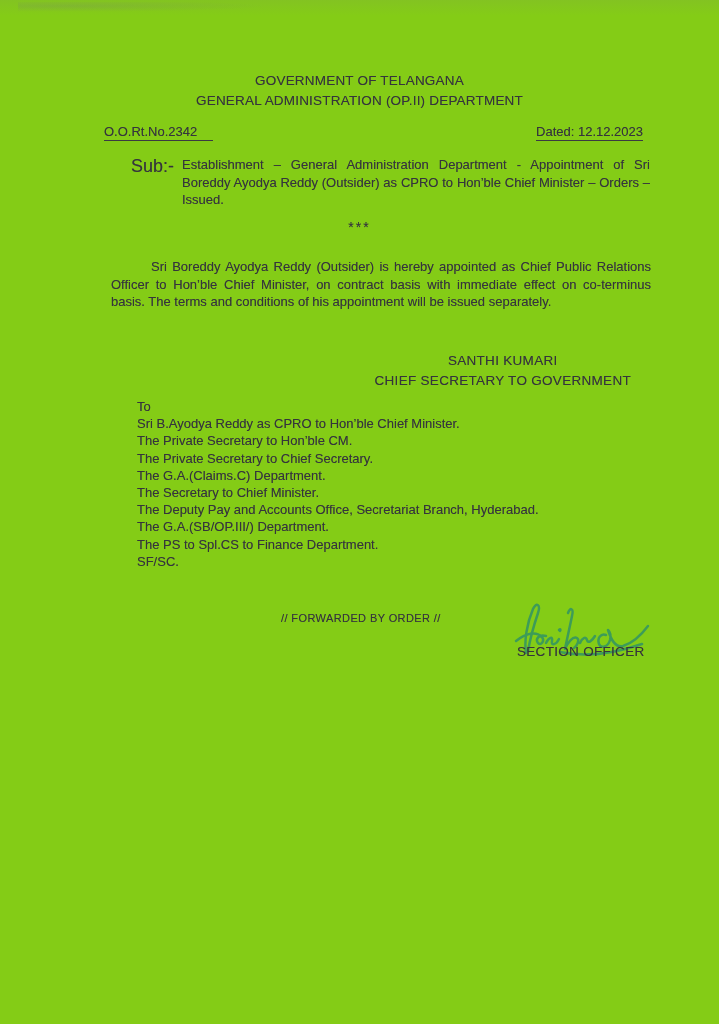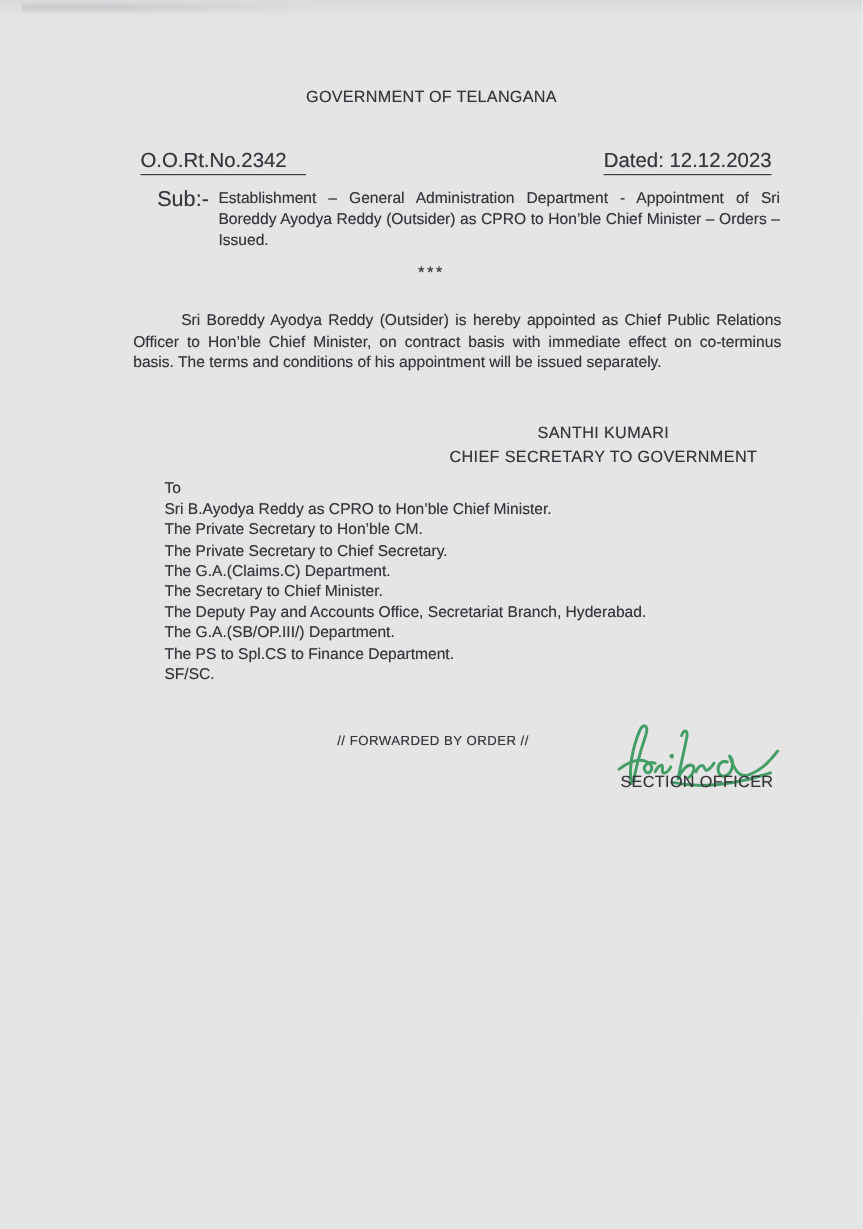--- a/index.html
+++ b/index.html
@@ -1,19 +1,19 @@
 <!DOCTYPE html>
 <html><head>
 <meta charset="utf-8">
 <style>
   html,body{margin:0;padding:0;background:#ffffff;}
   .page{
     position:relative;
     width:719px;height:1024px;
-    background:#e5e5e5;
+    background:#84cc16;
     overflow:hidden;
     font-family:"Liberation Sans","DejaVu Sans",sans-serif;
     color:#35353b;
     text-shadow:0 0 0.6px rgba(70,70,78,0.55);
   }
   
   .scan-smudge{
     position:absolute;top:0;left:0;width:100%;height:16px;
     background:linear-gradient(to bottom, rgba(120,120,135,0.10), rgba(120,120,135,0.0));
     pointer-events:none;
@@ -21,23 +21,23 @@
   .scan-smudge-dark{
     position:absolute;top:2px;left:18px;width:250px;height:10px;
     background:radial-gradient(ellipse at 20% 40%, rgba(110,110,130,0.18), rgba(110,110,130,0.0) 70%);
     pointer-events:none;
   }
   .header{
     position:absolute;top:71px;left:0;width:100%;
     text-align:center;font-size:13.5px;line-height:20px;letter-spacing:0.2px;
   }
   .ref-row{
-    position:absolute;top:124px;left:117px;right:76px;
+    position:absolute;top:124px;left:104px;right:76px;
     display:flex;justify-content:space-between;align-items:baseline;
-    font-size:17px;
+    font-size:13px;
   }
   .u{border-bottom:1.4px solid #3b3b42;padding-bottom:1px;}
   .ref-no{padding-right:16px;}
   .subject-label{
     position:absolute;top:156px;left:131px;font-size:18px;
   }
   .subject-text{
     position:absolute;top:156px;left:182px;width:468px;
     font-size:13px;line-height:17.5px;text-align:justify;
   }
@@ -74,20 +74,21 @@
 </head>
 <body>
 
 <div class="page">
 
   <div class="scan-smudge"></div>
   <div class="scan-smudge-dark"></div>
 
   <div class="header">
     <div>GOVERNMENT OF TELANGANA</div>
+    <div>GENERAL ADMINISTRATION (OP.II) DEPARTMENT</div>
   </div>
 
   <div class="ref-row">
     <span class="u ref-no">O.O.Rt.No.2342</span>
     <span class="u">Dated: 12.12.2023</span>
   </div>
 
   <div class="subject-label">Sub:-</div>
   <div class="subject-text">Establishment – General Administration Department -  Appointment of Sri Boreddy Ayodya Reddy (Outsider) as CPRO to Hon’ble Chief Minister – Orders – Issued.</div>
 

